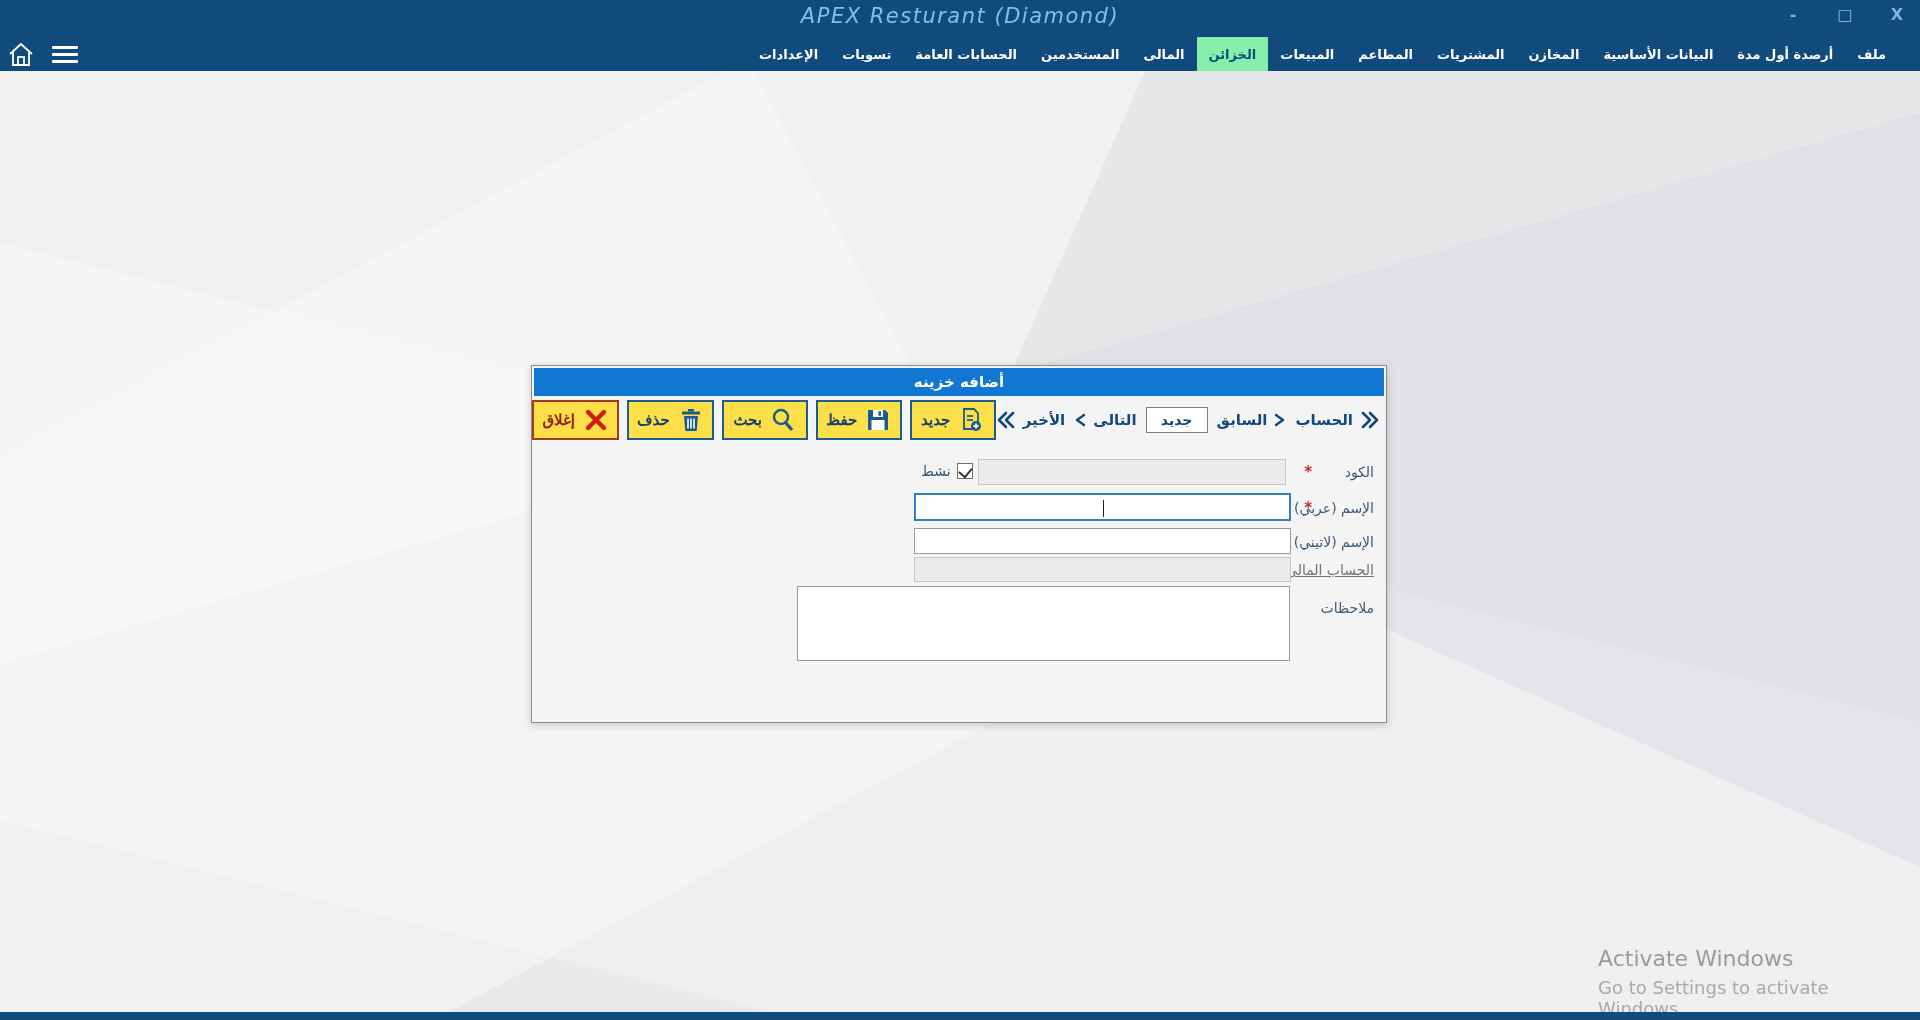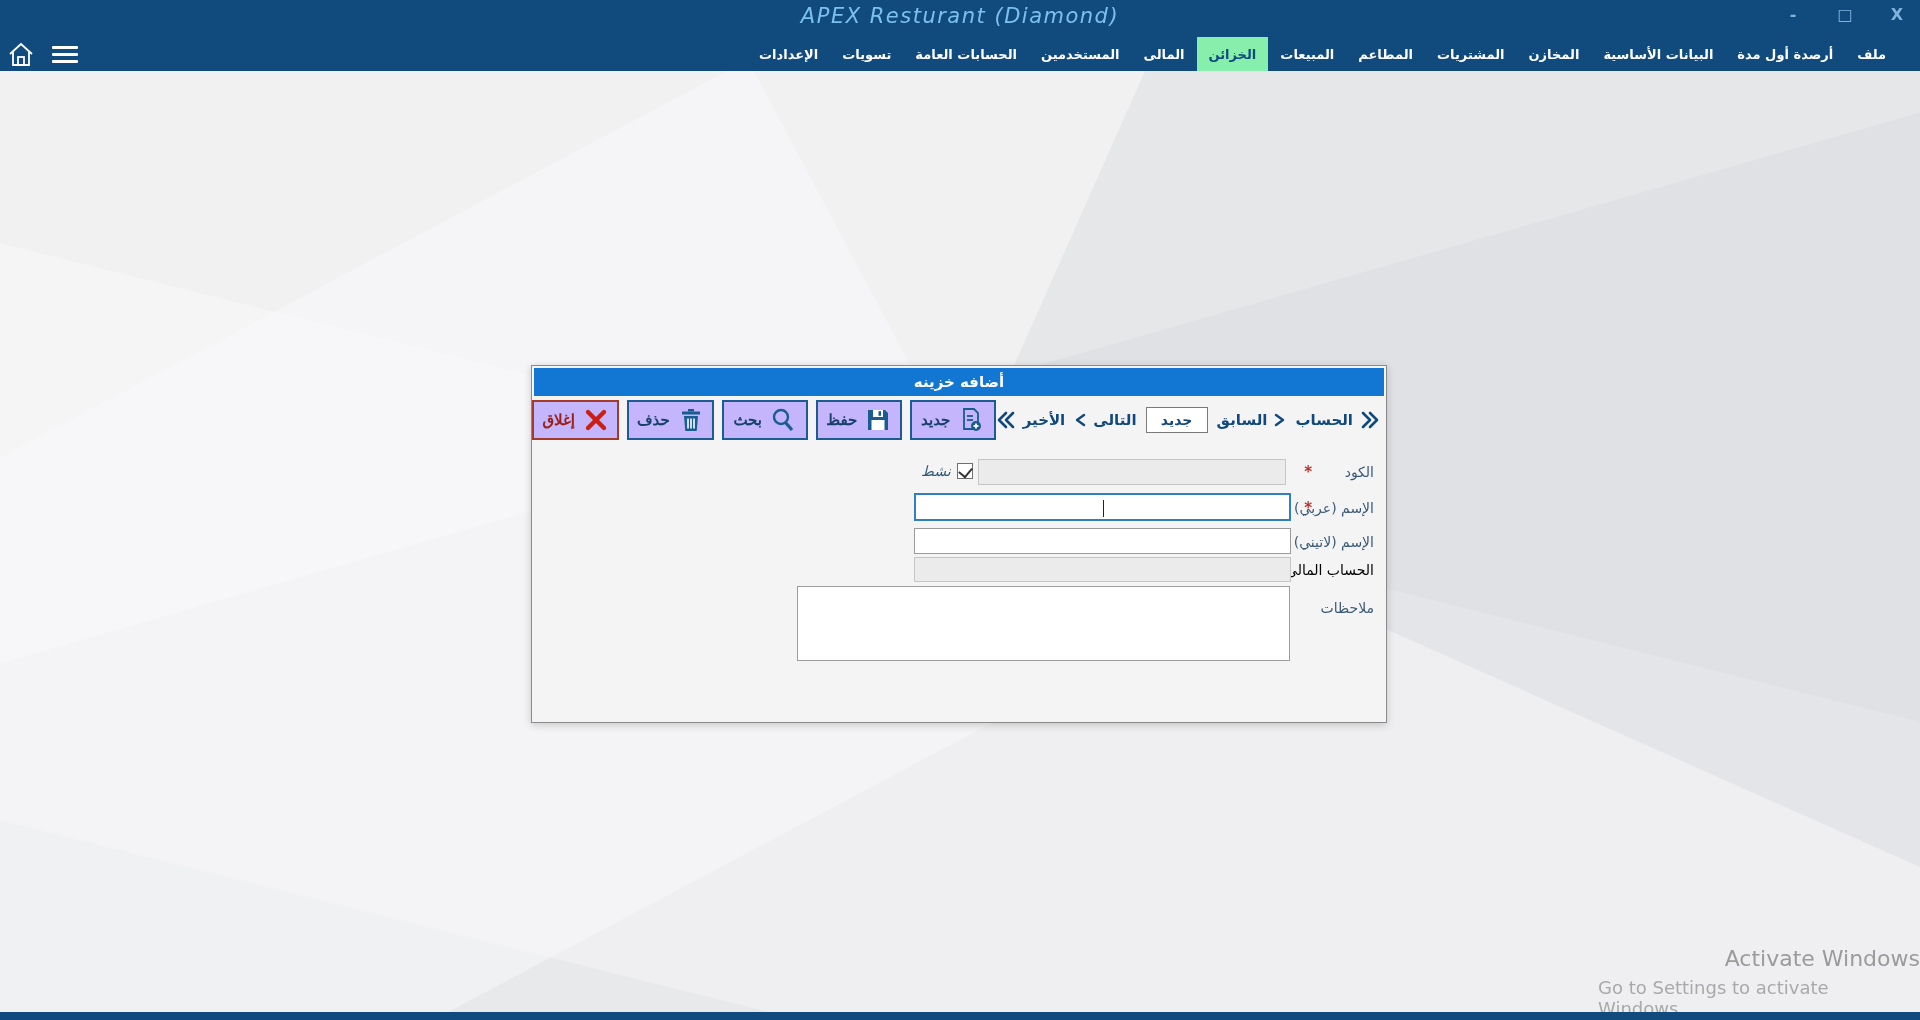--- a/index.html
+++ b/index.html
@@ -44,60 +44,60 @@
         background:rgba(210,212,218,.35); }
   .w4 { width:1500px; height:700px; left:-500px; top:300px; transform:rotate(-28deg);
         background:rgba(250,250,252,.45); }
 
   
   .bottombar { position:absolute; left:0; bottom:0; width:1920px; height:8px;
                background:#114b7e; z-index:6; }
 
   
   .watermark { position:absolute; left:1598px; top:946px; color:#9b9b9b; z-index:4; }
-  .watermark .l1 { font-size:22px;text-align:right; }
+  .watermark .l1 { font-size:22px; }
   .watermark .l2 { font-size:18px; color:#a9a9a9; margin-top:6px; }
 
   
   .dialog { position:absolute; left:531px; top:365px; width:856px; height:358px;
             background:#f4f4f4; border:1px solid #8a8a8a; z-index:10;
             box-shadow:0 2px 8px rgba(0,0,0,.18); }
   .dlg-titlebar { position:absolute; left:2px; right:2px; top:2px; height:28px;
             background:#1277d3; display:flex; align-items:center; justify-content:center; }
   .dlg-title { color:#ffffff; font-size:15px; font-weight:bold; }
 
   
   .dlg-toolbar { position:absolute; left:4px; right:6px; top:33px; height:42px;
             display:flex; direction:rtl; justify-content:space-between; align-items:center; }
   .rec-nav { display:flex; direction:rtl; align-items:center; gap:9px;
              color:#11497e; font-size:15px; font-weight:bold; }
   .nav-item { display:flex; direction:rtl; align-items:center; gap:5px; cursor:default; }
   .rec-current { border:1px solid #7a7a7a; background:#ffffff; width:62px; height:26px;
              display:flex; align-items:center; justify-content:center; font-size:14px; }
   .btn-row { display:flex; direction:rtl; gap:8px; }
-  .tb-btn { min-width:86px; height:40px; background:#c4b5fd; border:2px solid #1c5c90;
+  .tb-btn { min-width:86px; height:40px; background:#fde047; border:2px solid #1c5c90;
             display:flex; direction:rtl; align-items:center; justify-content:center;
             gap:8px; padding:0 8px; color:#17406b; font-size:15px; font-weight:bold;
             cursor:default; }
   .tb-btn.danger { border-color:#a33a2a; color:#992016; }
 
   
   .f-label { position:absolute; right:12px; color:#3c5a78; font-size:14px;
              white-space:nowrap; }
-  .f-label.disabled { color:#000000; }
+  .f-label.disabled { color:#737373;text-decoration:underline; }
   .req { position:absolute; right:74px; color:#c03028; font-size:15px; font-weight:bold; }
   .f-input { position:absolute; height:26px; border:1px solid #9b9b9b; background:#fff;
              font-size:14px; text-align:center; font-family:"DejaVu Sans",sans-serif; }
   .f-input.disabled { background:#ebebeb; border-color:#c6c6c6; }
   .f-input.focused { border:2px solid #2e7fc3; }
   .caret { position:absolute; left:50%; top:5px; width:1px; height:17px; background:#222;
            animation: blink 1s steps(1) infinite; }
   @keyframes blink { 50% { opacity:0; } }
   .chk-wrap { position:absolute; left:389px; top:97px; display:flex; direction:rtl;
-              align-items:flex-start; gap:6px;font-style:italic; }
+              align-items:flex-start; gap:6px; }
   .chk { width:16px; height:16px; background:#fff; border:1px solid #707070;
          position:relative; cursor:default; }
   .chk::after { content:""; position:absolute; left:3px; top:1px; width:7px; height:10px;
          border:solid #333; border-width:0 2px 2px 0; transform:rotate(40deg); }
   .chk-label { color:#2f5876; font-size:14px; }
   .f-textarea { position:absolute; left:265px; top:220px; width:493px; height:75px;
          border:1px solid #9b9b9b; background:#fff; resize:none; font-size:14px;
          font-family:"DejaVu Sans",sans-serif; }
 </style>
 </head>

